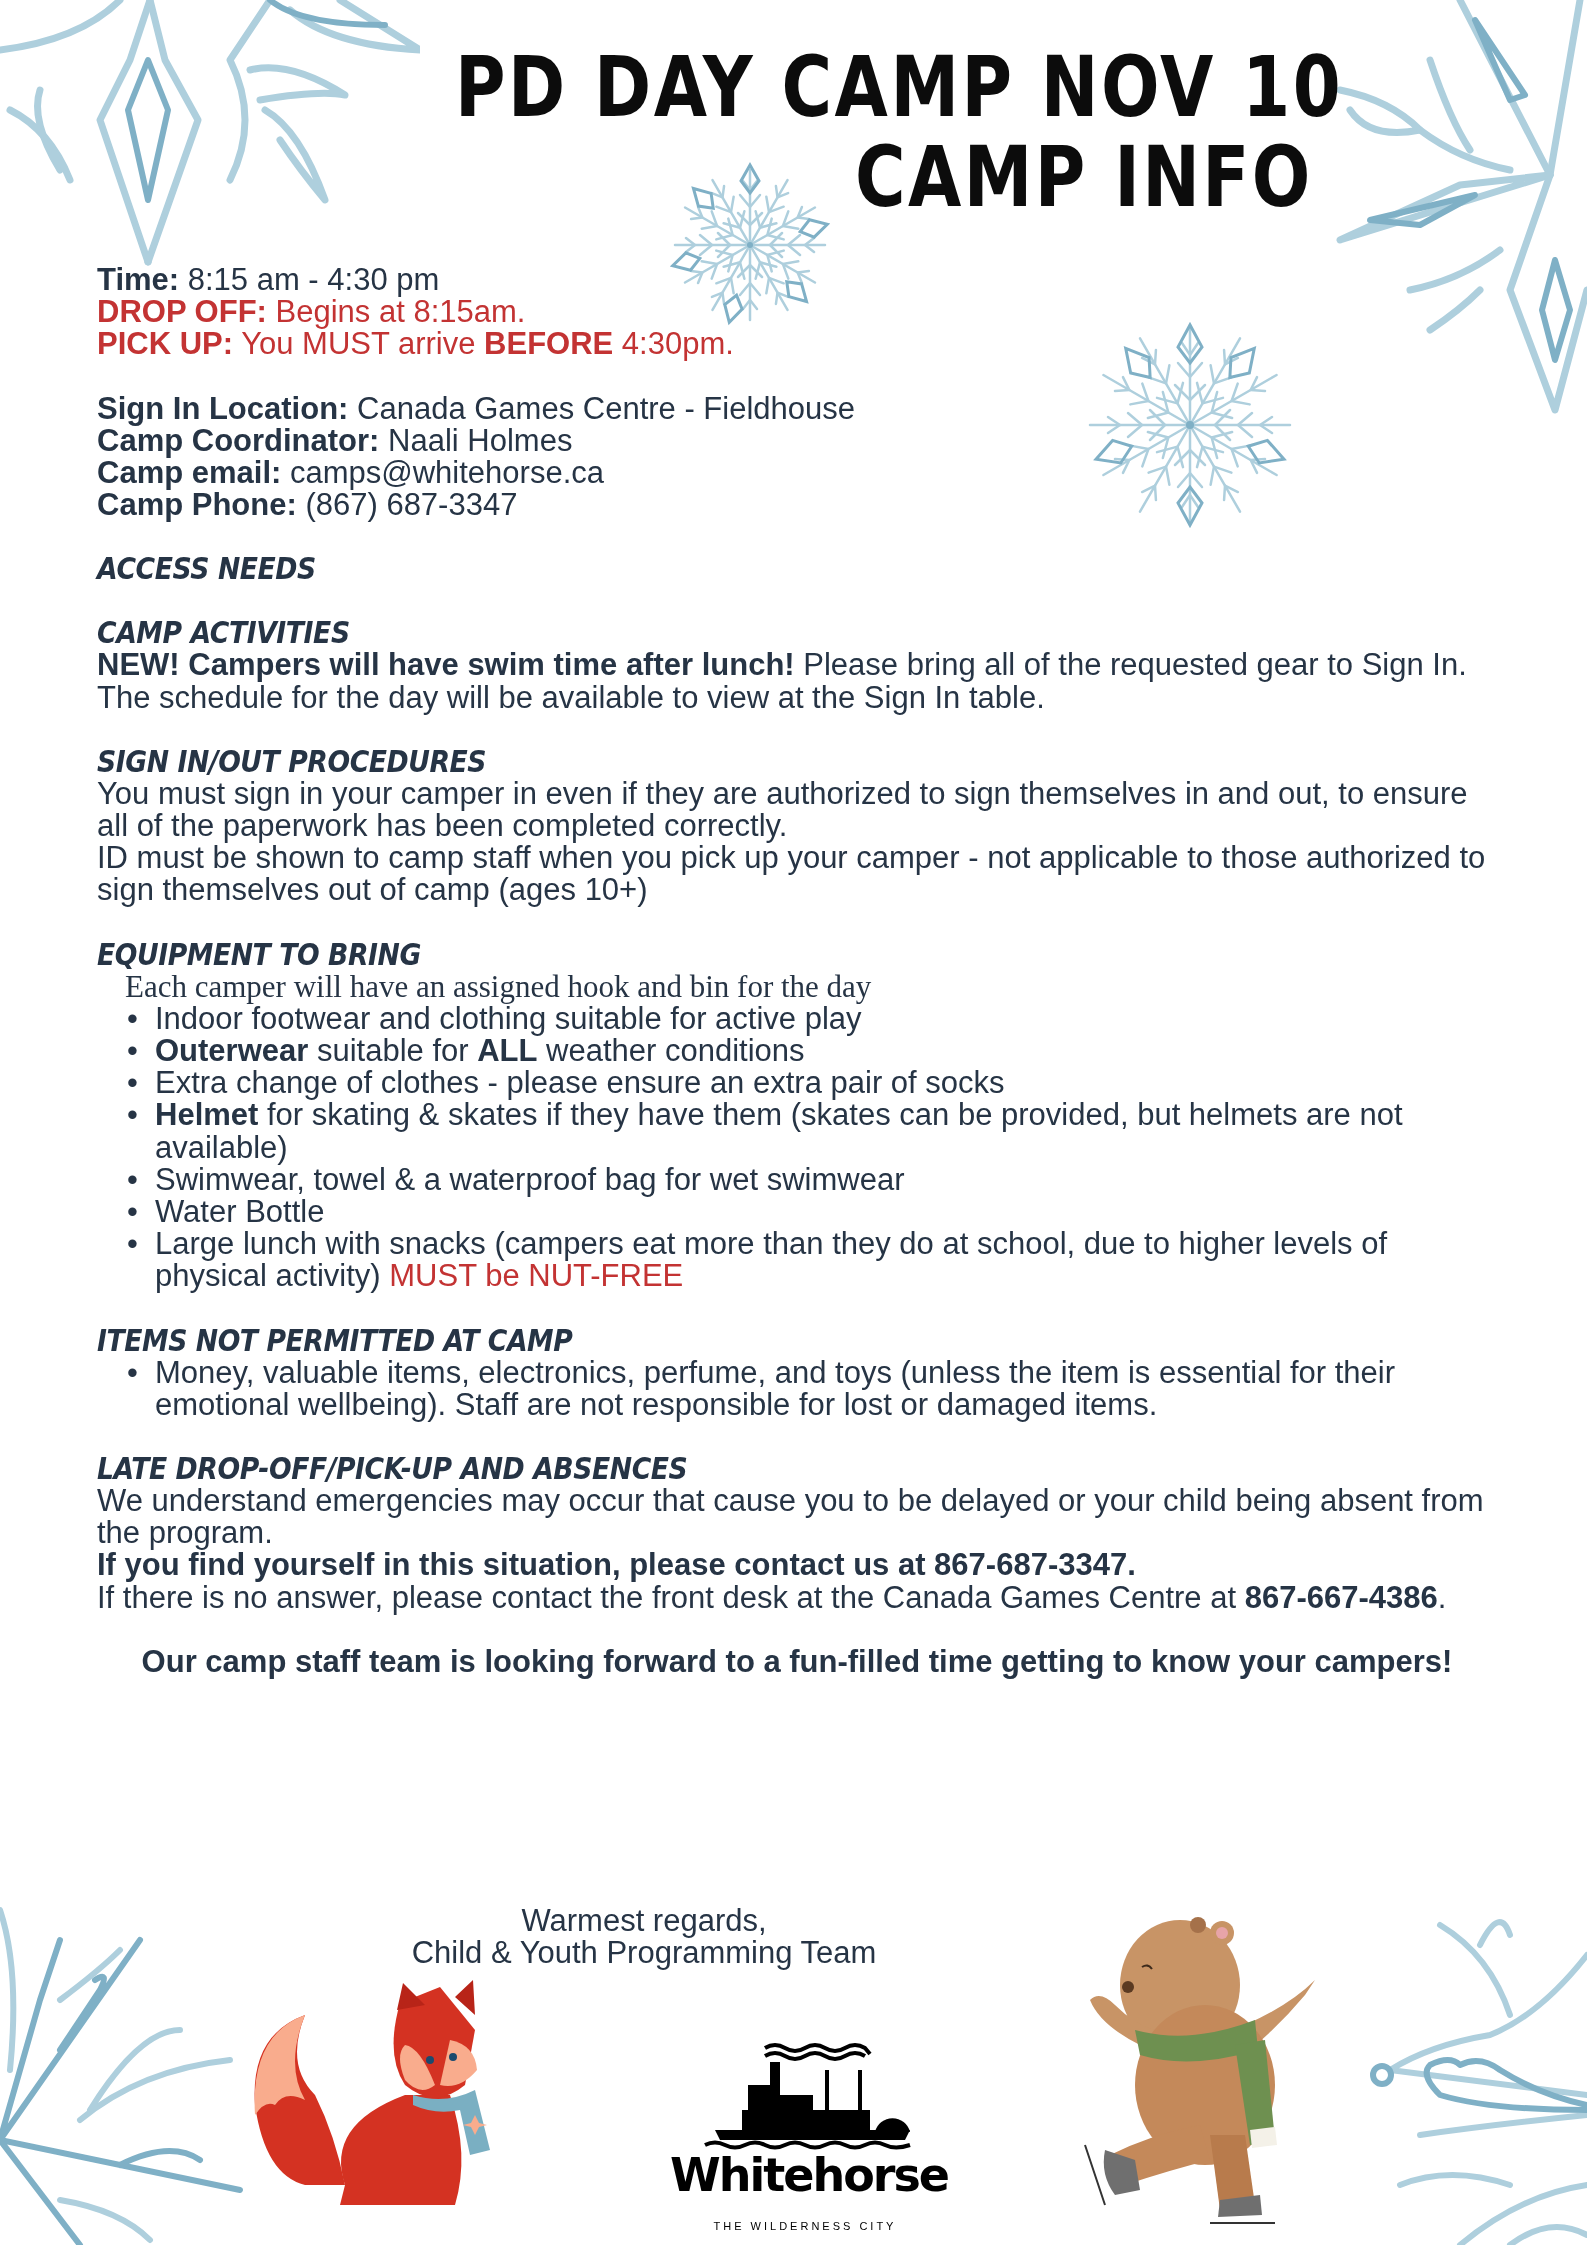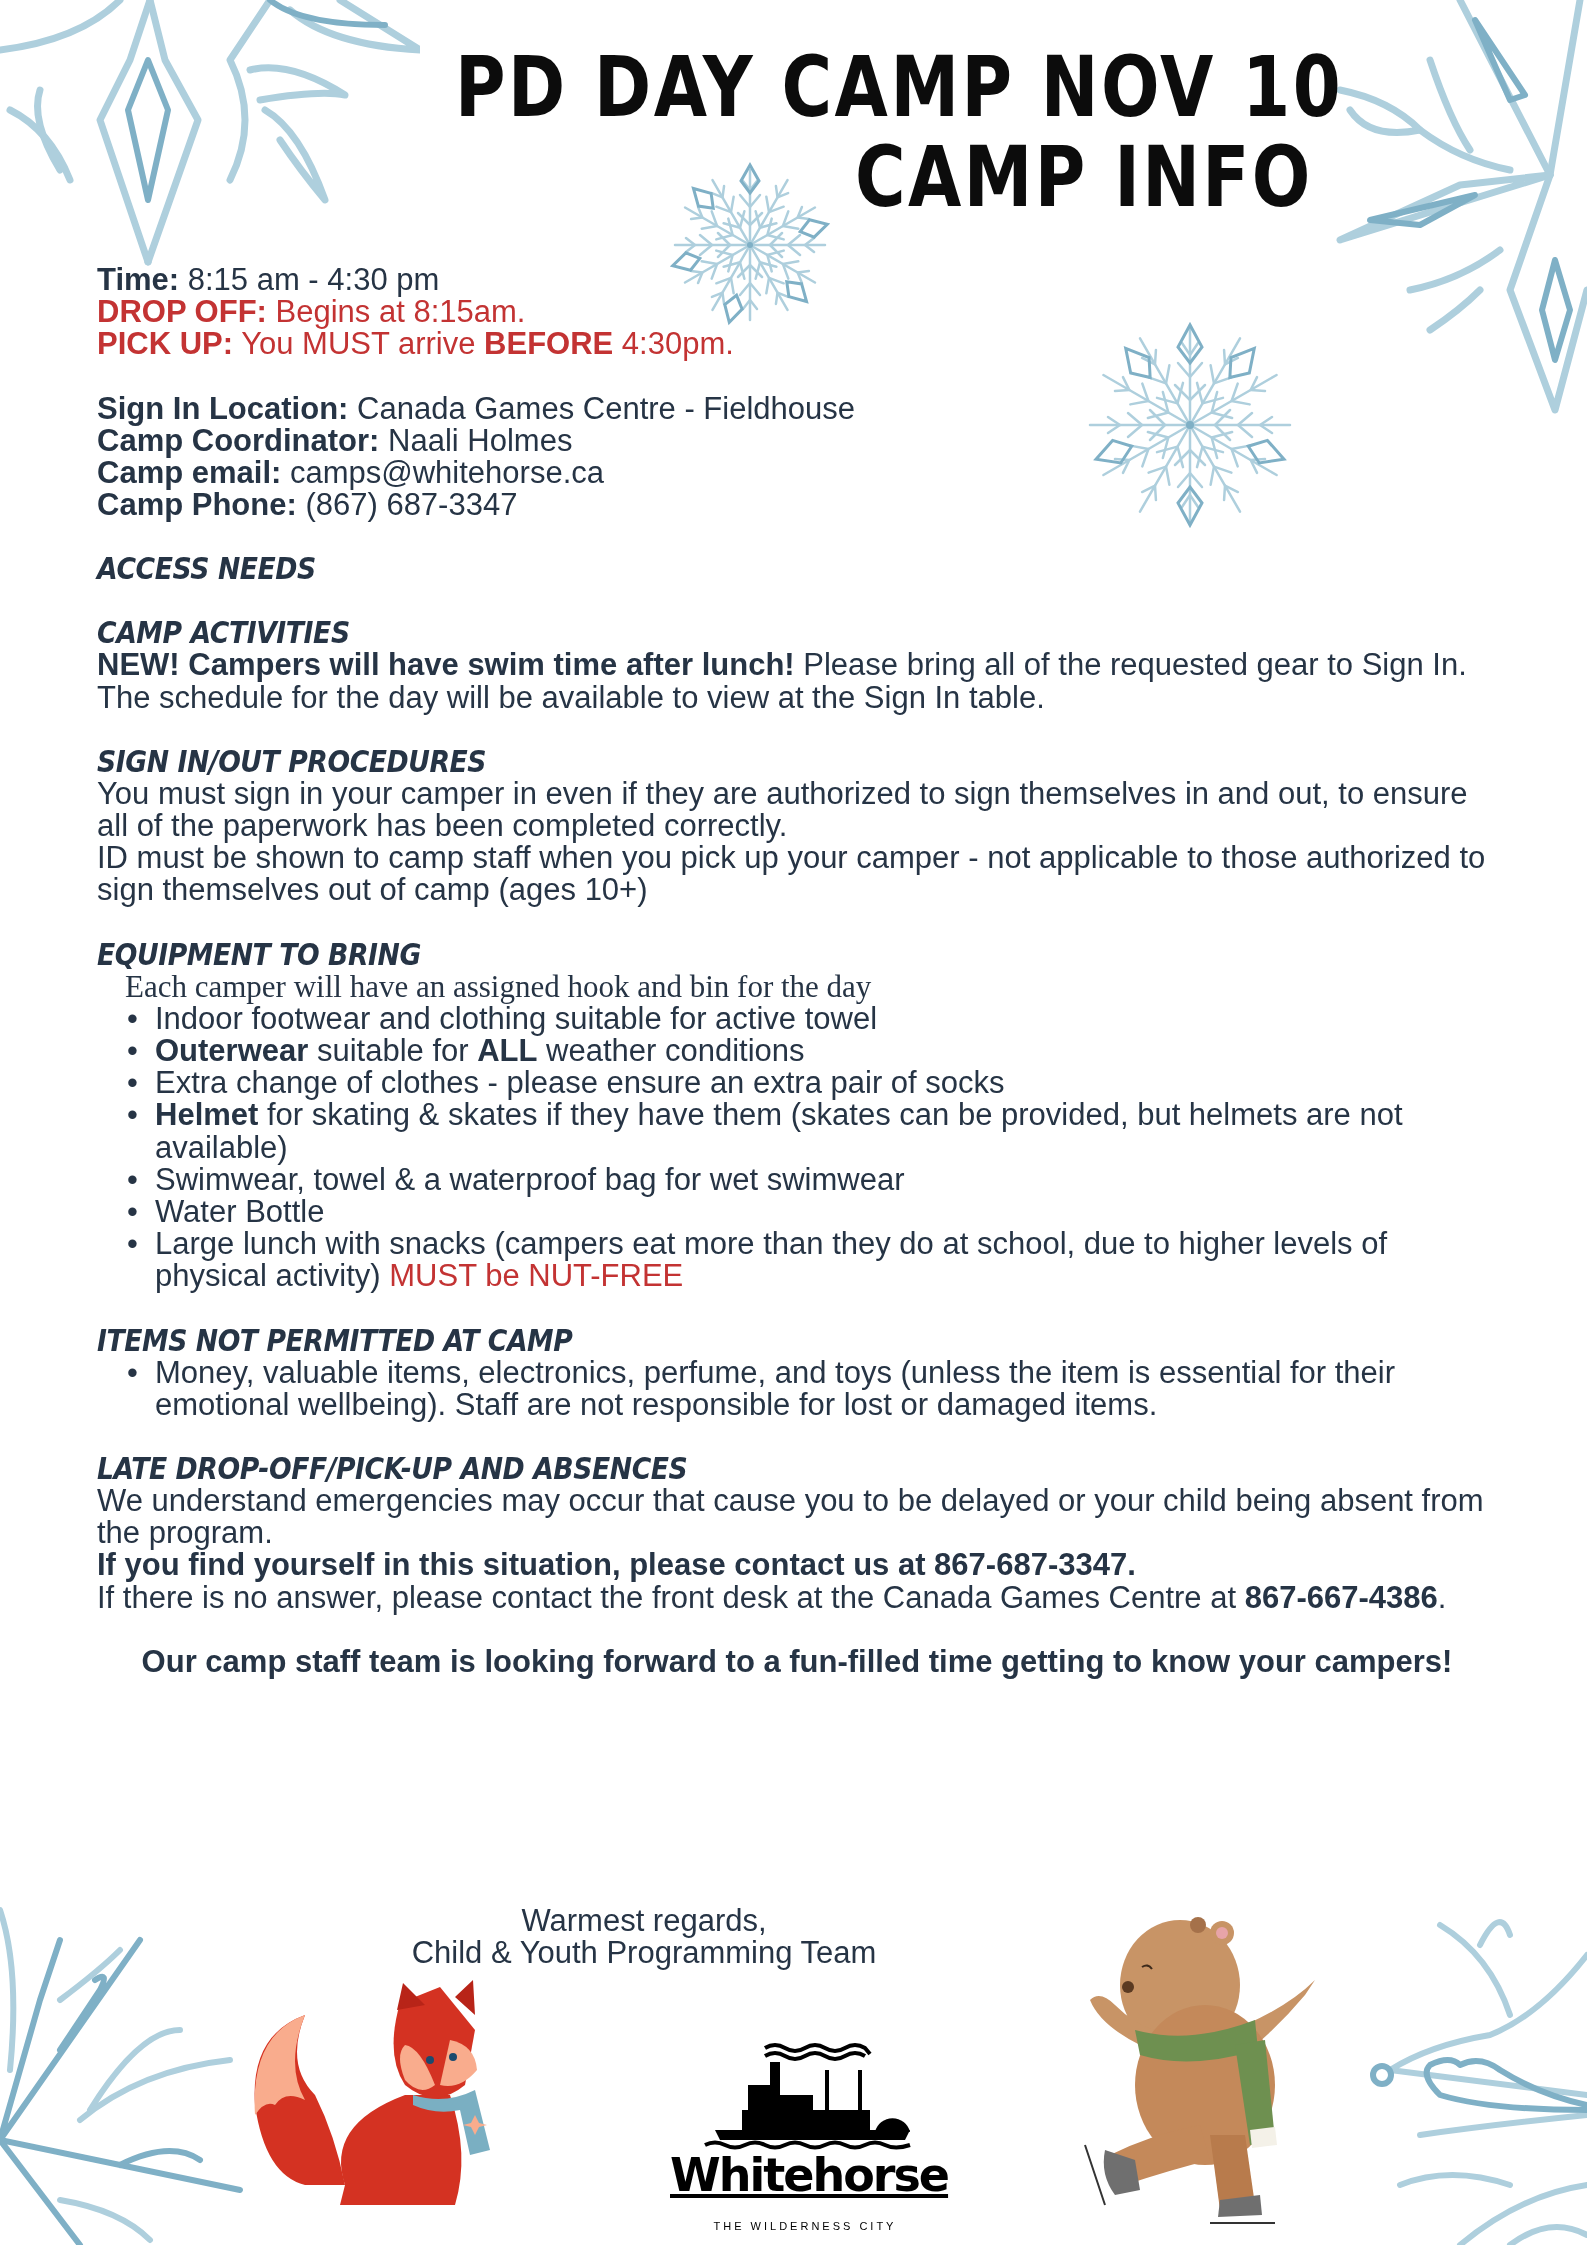--- a/index.html
+++ b/index.html
@@ -28,21 +28,21 @@
     margin-top: 30px;
   }
   .para { width: 1400px; }
   ul.bul { list-style: none; margin: 0; padding: 0; }
   ul.bul li { position: relative; padding-left: 58px; }
   ul.bul li .dot { position: absolute; left: 30px; top: 0; }
   .intro { padding-left: 28px; font-family: Liberation Serif, serif; }
   .closing { margin-top: 32px; font-weight: bold; white-space: nowrap; text-align: center; }
   .sign { position: absolute; left: 0; width: 1288px; top: 1905px; text-align: center; font-size: 31px; line-height: 32px; }
   .logo { position: absolute; left: 670px; top: 2040px; width: 270px; }
-  .logo-name { font-family: "DejaVu Sans", sans-serif; font-weight: bold; font-size: 46px; letter-spacing: -2px; color: #000; text-align: center; line-height: 1; margin-top: 2px; text-decoration: underline; }
+  .logo-name { font-family: "DejaVu Sans", sans-serif; font-weight: bold; font-size: 46px; letter-spacing: -2px; color: #000; text-align: center; line-height: 1; margin-top: 2px; }
   .logo-tag { font-size: 11px; letter-spacing: 3px; color: #000; text-align: center; margin-top: 22px; }
 </style>
 </head>
 <body>
 
 <svg class="deco" style="left:0;top:0" width="420" height="270" viewBox="0 0 420 270">
   <g fill="none" stroke="#aecfdd" stroke-width="7" stroke-linecap="round" stroke-linejoin="round">
     <path d="M148 262 L100 120 L130 60 L150 0"></path>
     <path d="M148 262 L198 120 L165 60 L150 0"></path>
     <path d="M0 50 Q80 40 120 0"></path>
@@ -172,21 +172,21 @@
   <div class="h">CAMP ACTIVITIES</div>
   <div class="para"><b>NEW! Campers will have swim time after lunch!</b><span> Please bring all of the requested gear to Sign In. The schedule for the day will be available to view at the Sign In table.</span></div>
 
   <div class="h">SIGN IN/OUT PROCEDURES</div>
   <div class="para">You must sign in your camper in even if they are authorized to sign themselves in and out, to ensure all of the paperwork has been completed correctly.</div>
   <div class="para">ID must be shown to camp staff when you pick up your camper - not applicable to those authorized to sign themselves out of camp (ages 10+)</div>
 
   <div class="h">EQUIPMENT TO BRING</div>
   <div class="intro">Each camper will have an assigned hook and bin for the day</div>
   <ul class="bul">
-    <li><span class="dot">•</span><span>Indoor footwear and clothing suitable for active towel</span></li>
+    <li><span class="dot">•</span><span>Indoor footwear and clothing suitable for active play</span></li>
     <li><span class="dot">•</span><b>Outerwear</b><span> suitable for </span><b>ALL</b><span> weather conditions</span></li>
     <li><span class="dot">•</span><span>Extra change of clothes - please ensure an extra pair of socks</span></li>
     <li><span class="dot">•</span><b>Helmet</b><span> for skating &amp; skates if they have them (skates can be provided, but helmets are not available)</span></li>
     <li><span class="dot">•</span><span>Swimwear, towel &amp; a waterproof bag for wet swimwear</span></li>
     <li><span class="dot">•</span><span>Water Bottle</span></li>
     <li><span class="dot">•</span><span>Large lunch with snacks (campers eat more than they do at school, due to higher levels of physical activity) </span><span class="red">MUST be NUT-FREE</span></li>
   </ul>
 
   <div class="h">ITEMS NOT PERMITTED AT CAMP</div>
   <ul class="bul">

